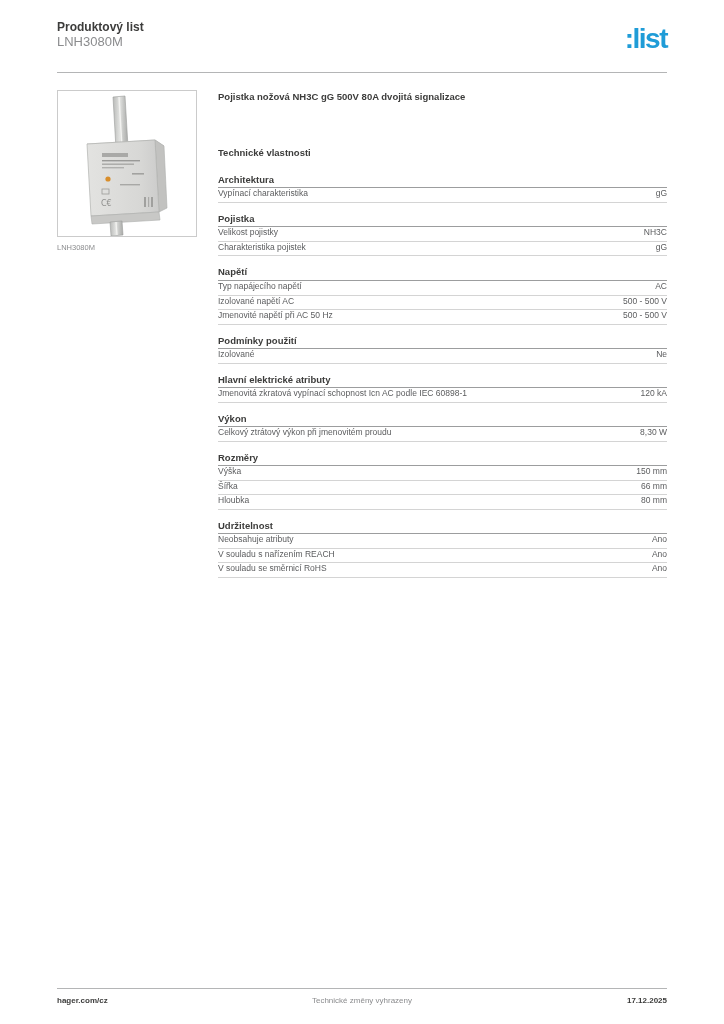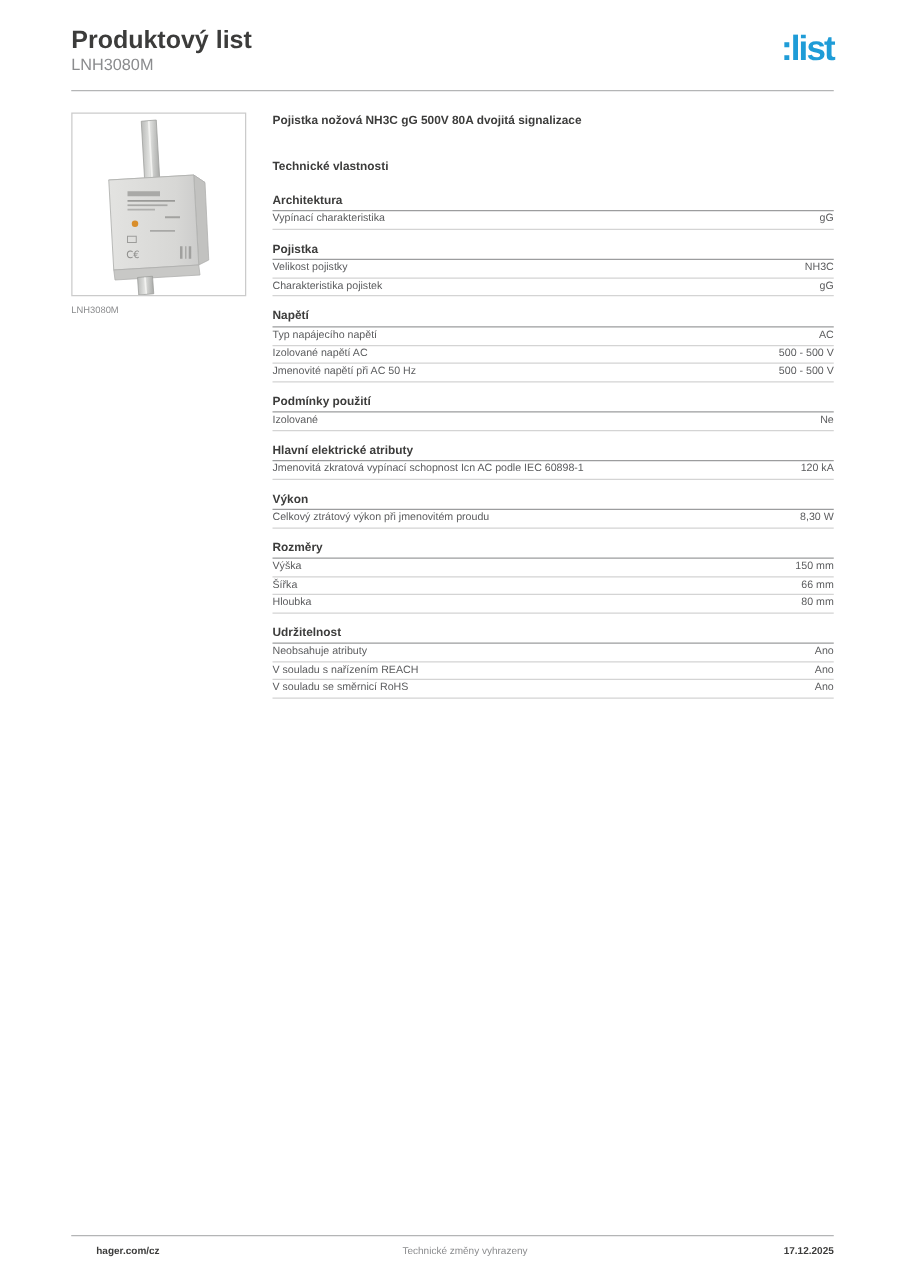--- a/index.html
+++ b/index.html
@@ -2,43 +2,43 @@
 <html><head>
 <meta charset="utf-8">
 <style>
   html,body{margin:0;padding:0;background:#ffffff;}
   .page{
     position:relative;width:724px;height:1024px;margin:0 auto;background:#ffffff;
     font-family:"Liberation Sans", sans-serif;overflow:hidden;
   }
   
   .header{position:absolute;left:57px;right:57px;top:20px;display:flex;justify-content:space-between;align-items:flex-start;}
-  .doc-title{font-size:20px;font-weight:bold;color:#3c3c3b;line-height:1.2;}
+  .doc-title{font-size:12px;font-weight:bold;color:#3c3c3b;line-height:1.2;}
   .doc-subtitle{font-size:13px;color:#8b8c8e;line-height:1.3;}
   .logo{font-size:28px;font-weight:bold;color:#1f9cd7;letter-spacing:-1.5px;line-height:1;margin-top:5px;}
   .header-rule{position:absolute;top:72px;left:57px;right:57px;border-top:1px solid #b4b5b6;}
   
   .aside{position:absolute;left:57px;top:90px;width:140px;}
   .img-box{width:140px;height:147px;border:1px solid #cbcbcb;background:#ffffff;box-sizing:border-box;display:flex;align-items:center;justify-content:center;}
   .img-box svg{display:block;}
   .caption{margin-top:6px;font-size:7.5px;color:#8b8c8e;}
   
   .main{position:absolute;left:218px;top:91px;width:449px;}
   .prod-title{font-size:9.5px;font-weight:bold;color:#3c3c3b;line-height:1.2;}
-  .tech-title{font-size:9.5px;font-weight:bold;color:#3c3c3b;margin-top:26px;line-height:1.2;}
+  .tech-title{font-size:9.5px;font-weight:bold;color:#3c3c3b;margin-top:45px;line-height:1.2;}
   #sections{margin-top:15px;}
   .spec-section{margin-top:10px;}
   .spec-section:first-child{margin-top:0;}
   .sec-heading{font-size:9.5px;font-weight:bold;color:#3c3c3b;padding-bottom:2px;border-bottom:1px solid #9c9d9e;line-height:1.22;}
   .spec-row{display:flex;justify-content:space-between;height:13.5px;border-bottom:1px solid #d4d4d4;font-size:8.5px;color:#5b5c5e;}
   .spec-row .lbl{white-space:nowrap;}
   .spec-row .val{white-space:nowrap;text-align:right;}
   
   .footer-rule{position:absolute;top:988px;left:57px;right:57px;border-top:1px solid #b4b5b6;}
-  .footer-row{position:absolute;left:57px;right:57px;top:996px;display:flex;align-items:center;font-size:8px;margin-left:20px;}
+  .footer-row{position:absolute;left:57px;right:57px;top:996px;display:flex;align-items:center;font-size:8px;}
   .f-left{flex:1;text-align:left;font-weight:bold;color:#3c3c3b;}
   .f-center{flex:1;text-align:center;color:#8b8c8e;}
   .f-right{flex:1;text-align:right;font-weight:bold;color:#3c3c3b;}
 </style>
 </head>
 <body>
 
 <div class="page">
 
   <div class="header">

